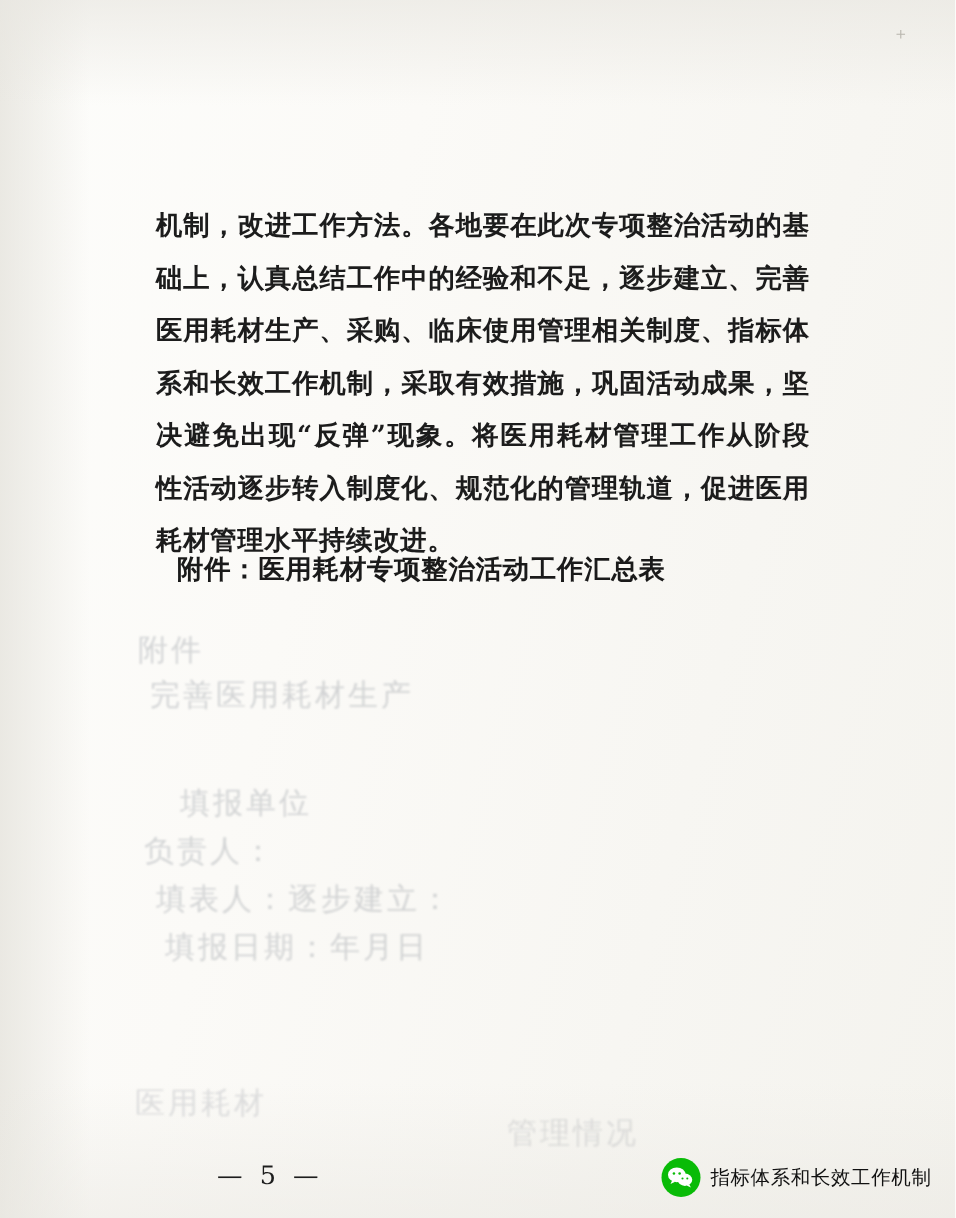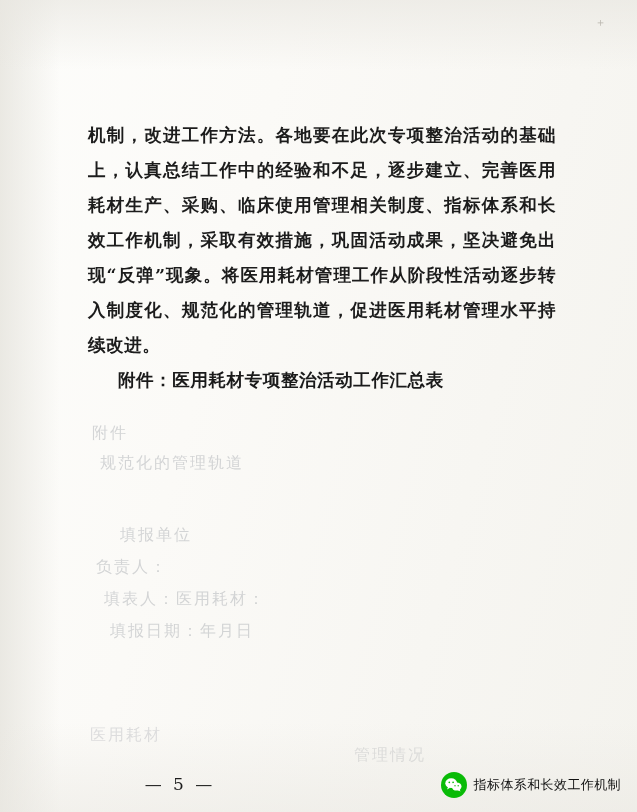--- a/index.html
+++ b/index.html
@@ -62,21 +62,21 @@
     width: 468px;
     font-family: "DejaVu Serif", serif;
     font-size: 17.5px;
     line-height: 35px;
     color: #1c1c1c;
     letter-spacing: 0.6px;
     text-align: justify;
     font-weight: 600;
   }
   .body-text p {
-    margin: 0;
+    margin: 16px;
   }
 
   .attachment {
     position: absolute;
     top: 352px;
     left: 118px;
     width: 440px;
     font-family: "DejaVu Serif", serif;
     font-size: 17.5px;
     line-height: 32px;
@@ -85,21 +85,21 @@
     font-weight: 700;
     margin-top: 12px;
   }
 
   
   .ghost {
     position: absolute;
     left: 92px;
     width: 330px;
     font-family: "DejaVu Serif", serif;
-    font-size: 16px;
+    font-size: 20px;
     line-height: 30px;
     color: rgba(120,125,135,0.30);
     letter-spacing: 2px;
     filter: blur(0.6px);
     pointer-events: none;
     user-select: none;
   }
   .ghost.g1 { top: 418px; }
   .ghost.g2 { top: 448px; left: 100px; }
   .ghost.g3 { top: 478px; left: 108px; }
@@ -162,24 +162,24 @@
 
   <div class="scan-mark">＋</div>
 
   <div class="body-text">
     <p>机制，改进工作方法。各地要在此次专项整治活动的基础上，认真总结工作中的经验和不足，逐步建立、完善医用耗材生产、采购、临床使用管理相关制度、指标体系和长效工作机制，采取有效措施，巩固活动成果，坚决避免出现“反弹”现象。将医用耗材管理工作从阶段性活动逐步转入制度化、规范化的管理轨道，促进医用耗材管理水平持续改进。</p>
   </div>
 
   <div class="attachment">附件：医用耗材专项整治活动工作汇总表</div>
 
   <div class="ghost g1">附件</div>
-  <div class="ghost g2">规范化的管理轨道</div>
+  <div class="ghost g2">完善医用耗材生产</div>
   <div class="ghost g4">填报单位</div>
   <div class="ghost g5">负责人：</div>
-  <div class="ghost g6">填表人：医用耗材：</div>
+  <div class="ghost g6">填表人：逐步建立：</div>
   <div class="ghost g7">填报日期：年月日</div>
   <div class="ghost g8">医用耗材</div>
   <div class="ghost g9">管理情况</div>
 
   <div class="page-number">— 5 —</div>
 
   <div class="watermark">
     <div class="wm-logo">
       <svg width="17" height="14" viewBox="0 0 17 14" aria-hidden="true">
         <ellipse cx="6.2" cy="5.2" rx="5.9" ry="4.9" fill="#ffffff"></ellipse>

